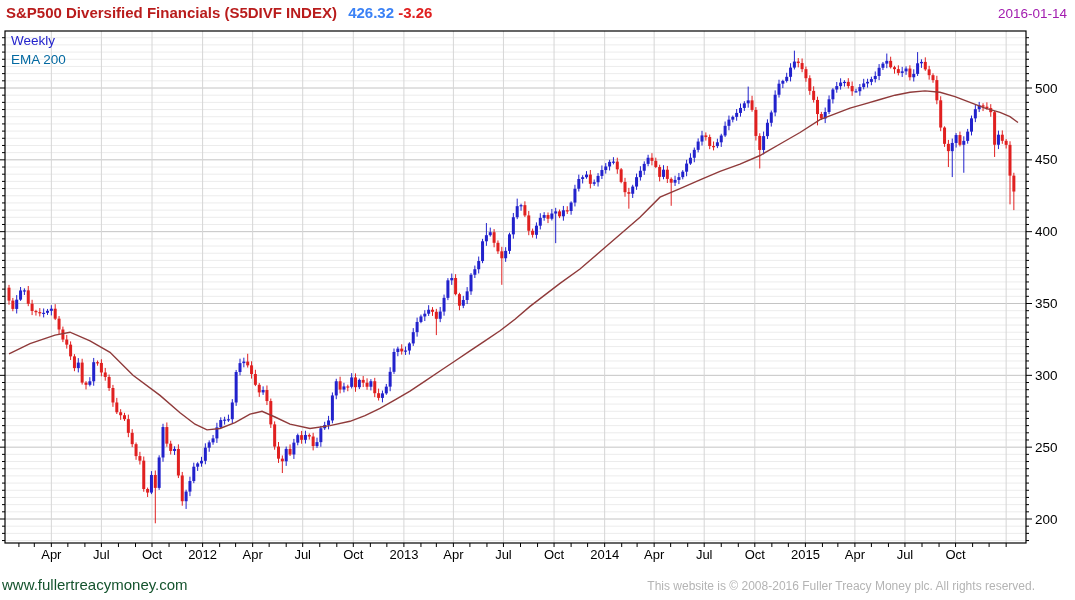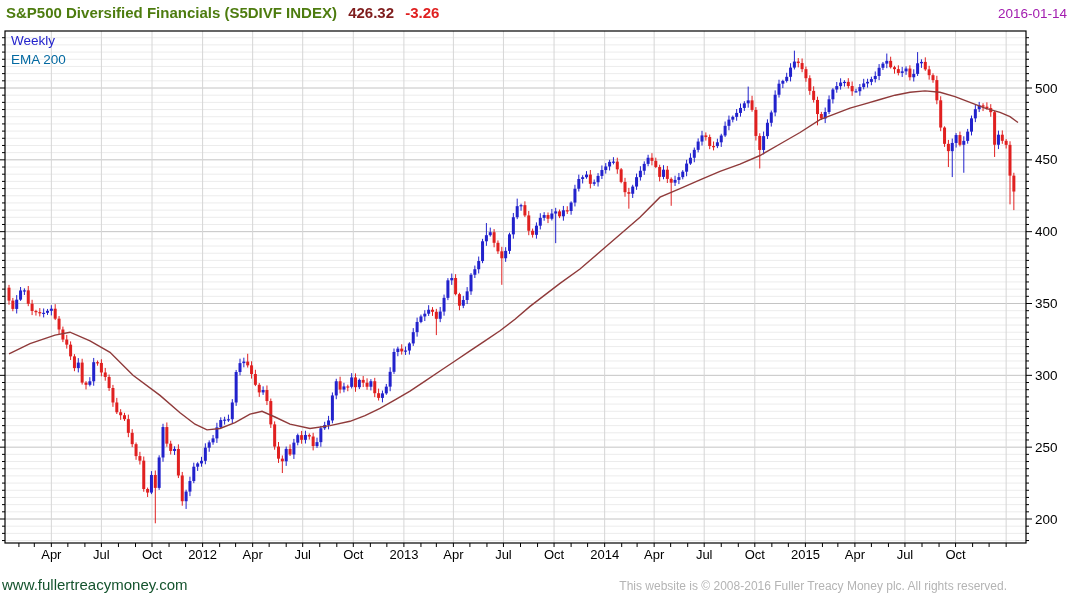--- a/index.html
+++ b/index.html
@@ -1,26 +1,26 @@
 <!DOCTYPE html>
 <html><head>
 <meta charset="utf-8">
 <style>
   html,body{margin:0;padding:0;background:#ffffff;}
   body{width:1075px;height:600px;position:relative;overflow:hidden;
        font-family:"Liberation Sans",sans-serif;}
   #chart-svg{position:absolute;left:0;top:0;}
   .title-bar{position:absolute;left:6px;top:4px;font-size:15px;font-weight:bold;color:#111;white-space:nowrap;}
-  .title-bar .chg{margin-left:7px;}
+  .title-bar .chg{}
   .as-of{position:absolute;right:8px;top:6px;font-size:13.5px;color:#a21caf;}
   .legend{position:absolute;left:11px;font-size:13.5px;}
   .legend.weekly{top:33px;}
   .legend.ema{top:52px;}
   .footer-link{position:absolute;left:2px;top:576px;font-size:15px;cursor:pointer;}
-  .footer-copy{position:absolute;right:68px;top:579px;font-size:12px;}
+  .footer-copy{position:absolute;right:40px;top:579px;font-size:12px;}
   svg text{font-family:"Liberation Sans",sans-serif;}
 </style>
 </head>
 <body>
 
 <svg id="chart-svg" width="1075" height="600">
     <line x1="5" x2="1026" y1="540.55" y2="540.55" stroke="#ececec" stroke-width="1"></line>
     <line x1="5" x2="1026" y1="533.3666666666667" y2="533.3666666666667" stroke="#ececec" stroke-width="1"></line>
     <line x1="5" x2="1026" y1="526.1833333333334" y2="526.1833333333334" stroke="#ececec" stroke-width="1"></line>
     <line x1="5" x2="1026" y1="519" y2="519" stroke="#c4c4c4" stroke-width="1"></line>
@@ -868,22 +868,22 @@
       <rect x="1004.65" y="140.8334166666668" width="3" height="4.02266666666651" fill="#e02020"></rect>
       <line x1="1010" x2="1010" y1="141.26552830272024" y2="204.37" stroke="#e02020" stroke-width="1"></line>
       <rect x="1008.5" y="144.85608333333332" width="3" height="30.78058333333334" fill="#e02020"></rect>
       <line x1="1013.85" x2="1013.85" y1="172.76333333333332" y2="210.11666666666667" stroke="#e02020" stroke-width="1"></line>
       <rect x="1012.35" y="175.63666666666666" width="3" height="15.891329166666708" fill="#e02020"></rect>
     </g>
     <polyline points="9,353.8 30,343.7 55,335.1 70,332.2 90,340.9 110,352.3 133,375.3 160,395.4 180,412.7 195,424.2 207,429.9 220,428.5 235,422.7 250,414.1 262,411.3 275,417.0 290,424.2 310,428.5 330,425.6 350,421.3 365,415.6 380,408.4 395,399.8 410,391.1 425,381.1 440,371.0 455,361.0 470,350.9 485,340.9 500,330.8 515,319.3 530,306.4 545,294.9 560,283.4 580,269.0 600,251.8 620,234.5 640,217.3 660,197.2 680,188.6 700,179.9 720,171.3 740,164.1 760,155.5 780,144.0 800,132.5 820,119.6 835,113.9 850,108.1 865,103.8 880,99.5 895,95.2 910,92.3 925,90.9 940,92.3 955,96.6 970,102.4 985,108.1 1000,112.4 1010,116.7 1018,122.5" fill="none" stroke="#8f3a3a" stroke-width="1.4" clip-path="url(#pc)"></polyline>
   </svg>
 
 <div class="title-bar">
-  <span style="color: #4d7c0f;">S&amp;P500 Diversified Financials (S5DIVF INDEX)</span>
-  <span style="margin-left: 7px; color: #7f1d1d;">426.32</span>
+  <span style="color: #b91c1c;">S&amp;P500 Diversified Financials (S5DIVF INDEX)</span>
+  <span style="margin-left: 7px; color: #3b82f6;">426.32</span>
   <span class="chg" style="color: rgb(224, 32, 32);">-3.26</span>
 </div>
 
 <div class="as-of">2016-01-14</div>
 
 <div class="legend weekly" style="color: rgb(34, 34, 204);">Weekly</div>
 <div class="legend ema" style="color: #0369a1;">EMA 200</div>
 
 <div class="footer-link" style="color: #14532d;">www.fullertreacymoney.com</div>
 <div class="footer-copy" style="color: rgb(180, 180, 180);">This website is © 2008-2016 Fuller Treacy Money plc. All rights reserved.</div>

